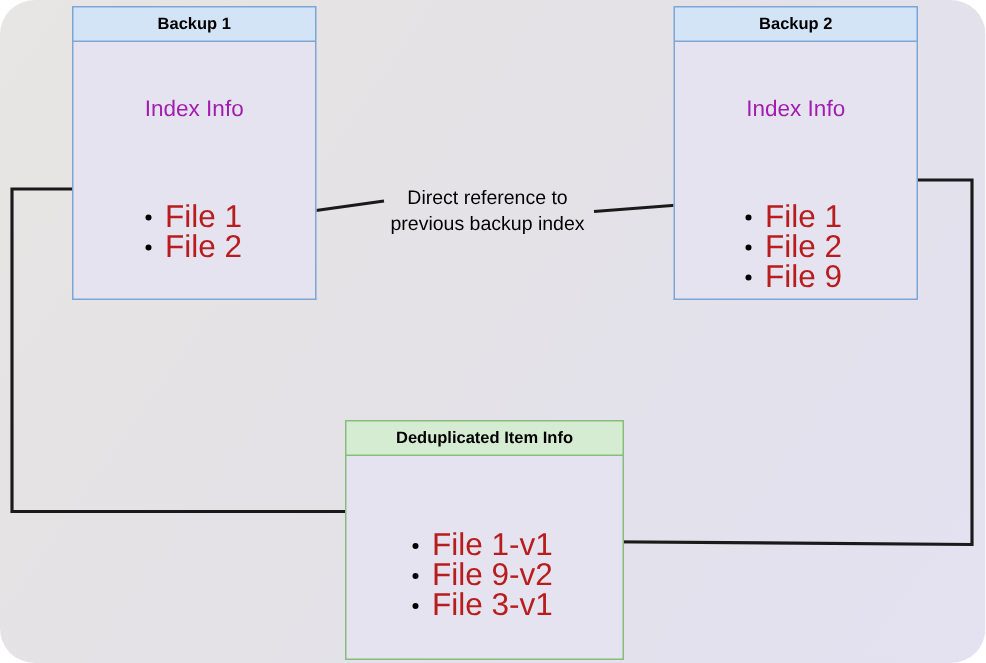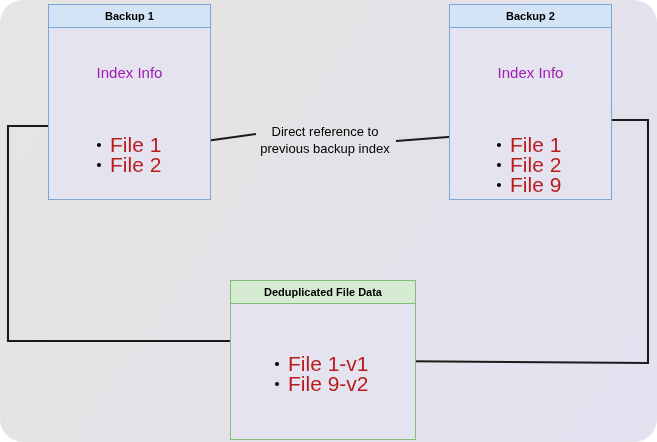--- a/index.html
+++ b/index.html
@@ -179,30 +179,34 @@
         </li>
         <li>
           <span class="bullet"></span>
           <span>File 9</span>
         </li>
       </ul>
     </div>
   </div>
 
   <div class="box box-green" style="left:230px; top:280px; width:186px; height:160px;">
-    <div class="box-header">Deduplicated File Data</div>
+    <div class="box-header">Deduplicated Item Info</div>
     <div class="box-body">
       <ul class="file-list list-dedup">
         <li>
           <span class="bullet"></span>
           <span>File 1-v1</span>
         </li>
         <li>
           <span class="bullet"></span>
           <span>File 9-v2</span>
+        </li>
+        <li>
+          <span class="bullet"></span>
+          <span>File 3-v1</span>
         </li>
       </ul>
     </div>
   </div>
 
   <div class="caption" style="left:245px; top:123px; width:160px;">
     <div>Direct reference to</div>
     <div>previous backup index</div>
   </div>
 

